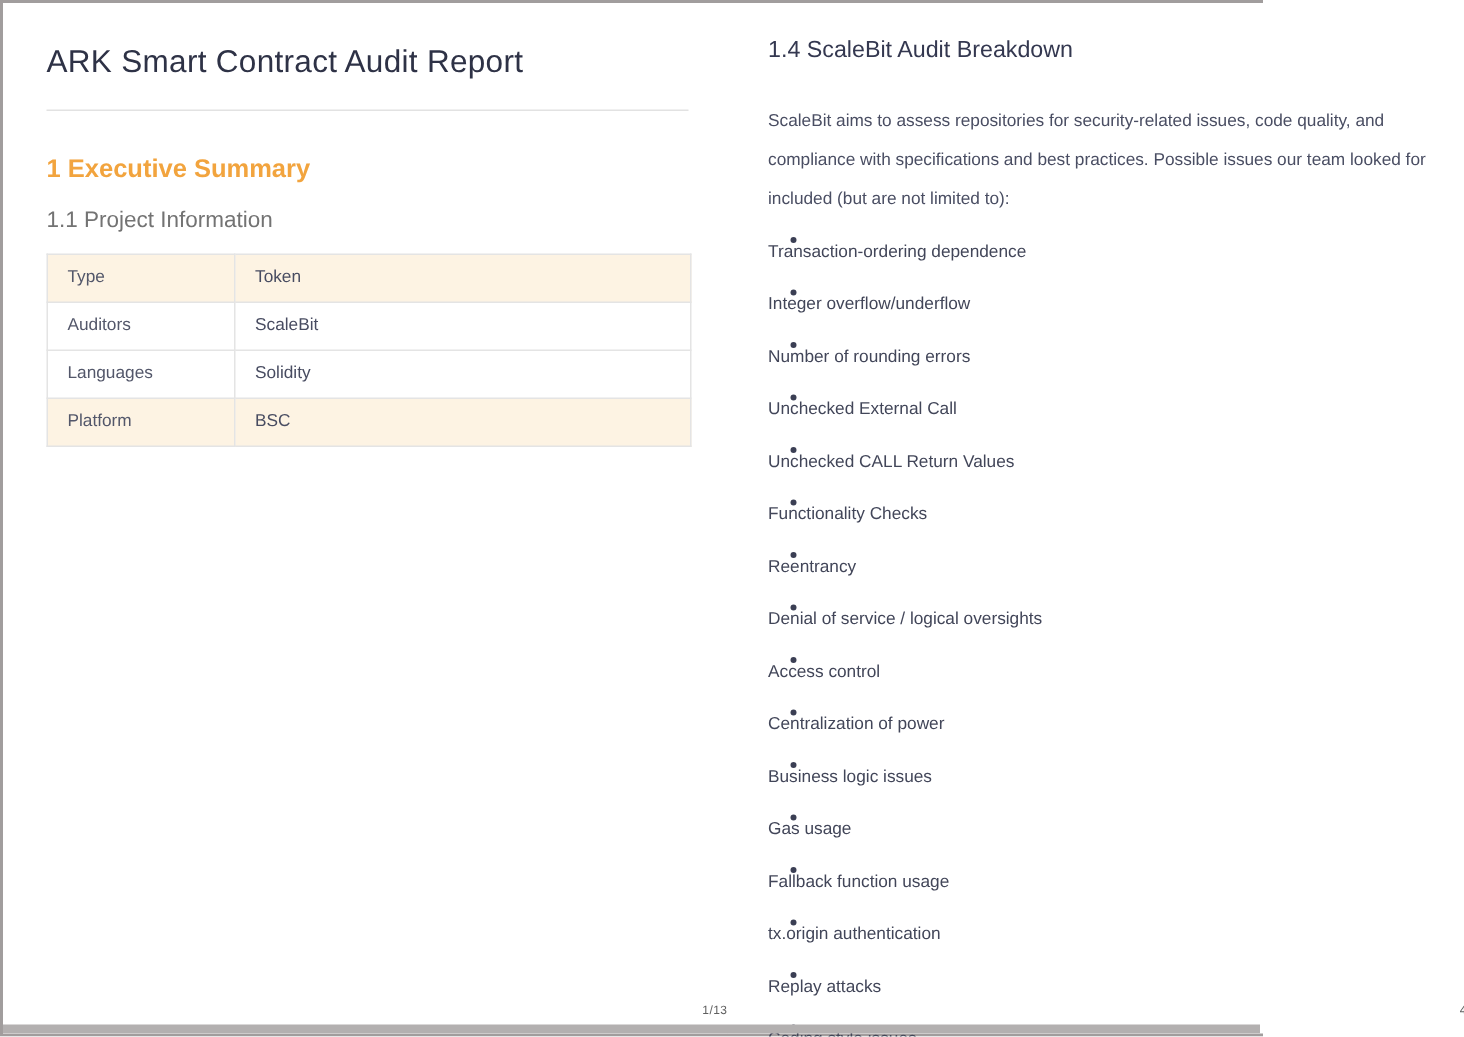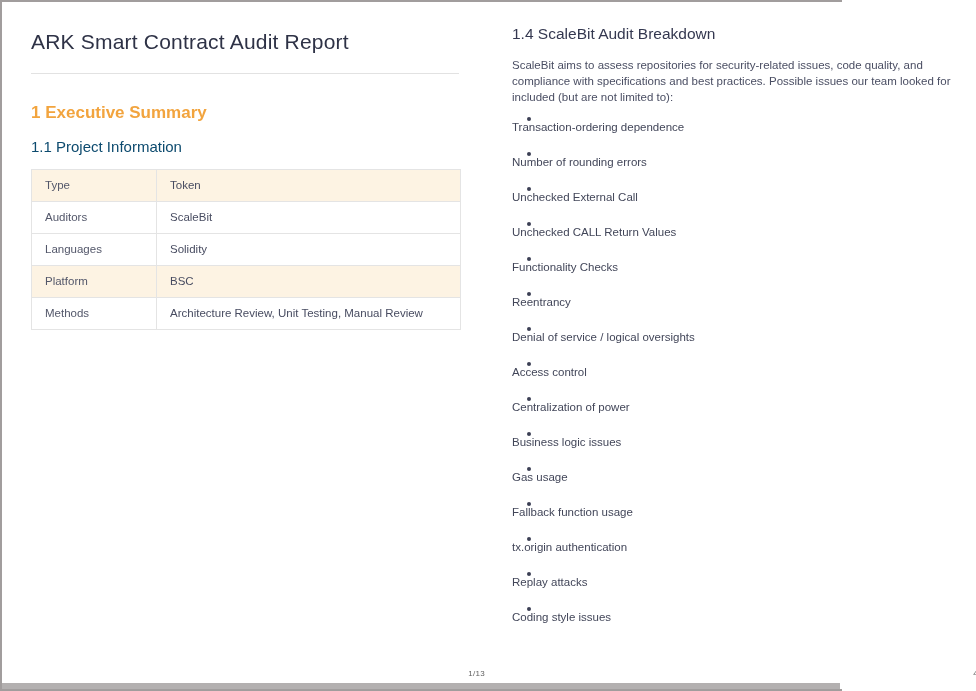--- a/index.html
+++ b/index.html
@@ -41,21 +41,21 @@
     margin-top: 19px; width: 428px;
   }
   .section-heading {
     margin-top: 29px;
     font-size: 17px; font-weight: bold;
     color: var(--accent, #f2a43e);
     line-height: 20px;
   }
   .subsection-heading {
     margin-top: 14px;
-    font-size: 15px; font-weight: 400; color: #0c4a6e;
+    font-size: 15px; font-weight: 400; color: #737373;
     line-height: 19px;
   }
   table.info-table {
     margin-top: 13px;
     width: 430px;
     border-collapse: collapse;
     font-size: 11.5px;
   }
   table.info-table td {
     border: 1px solid var(--table-border, #e4e4e4);
@@ -68,22 +68,22 @@
   table.info-table td.label-cell { width: 125px; color: #53576a; }
   table.info-table td.value-cell { word-break: break-word; }
   table.info-table tr.cream td { background: var(--cream, #fdf3e3); }
 
   
   .breakdown-heading {
     font-size: 15.5px; font-weight: 400; color: #343850;
     line-height: 20px;
   }
   .breakdown-intro {
-    margin-top: 13px;
-    font-size: 11.5px; line-height: 16px;
+    margin-top: 24px;
+    font-size: 11.5px; line-height: 26px;
     color: #4a4e63;
     width: 448px;
   }
   ul.audit-list {
     margin-top: 7px;
     list-style: none;
   }
   ul.audit-list li {
     display: flex; align-items: flex-start;
     margin-bottom: 13px;
@@ -126,43 +126,43 @@
             <td class="value-cell">ScaleBit</td>
           </tr>
           <tr>
             <td class="label-cell">Languages</td>
             <td class="value-cell">Solidity</td>
           </tr>
           <tr class="cream">
             <td class="label-cell">Platform</td>
             <td class="value-cell">BSC</td>
           </tr>
-          <tr>
-            <td class="label-cell">Methods</td>
-            <td class="value-cell">Architecture Review, Unit Testing, Manual Review</td>
-          </tr>
         </tbody>
     </table>
 
     <div class="page-footer">1/13</div>
   </div>
 
   <div class="page-gap"></div>
 
   <div class="page page-right">
     <h2 class="breakdown-heading">1.4 ScaleBit Audit Breakdown</h2>
     <p class="breakdown-intro">ScaleBit aims to assess repositories for security-related issues, code quality, and compliance with specifications and best practices. Possible issues our team looked for included (but are not limited to):</p>
 
     <ul class="audit-list">
         <li>
           <span class="dot"></span>
           <span>Transaction-ordering dependence</span>
         </li>
         <li>
           <span class="dot"></span>
+          <span>Integer overflow/underflow</span>
+        </li>
+        <li>
+          <span class="dot"></span>
           <span>Number of rounding errors</span>
         </li>
         <li>
           <span class="dot"></span>
           <span>Unchecked External Call</span>
         </li>
         <li>
           <span class="dot"></span>
           <span>Unchecked CALL Return Values</span>
         </li>

